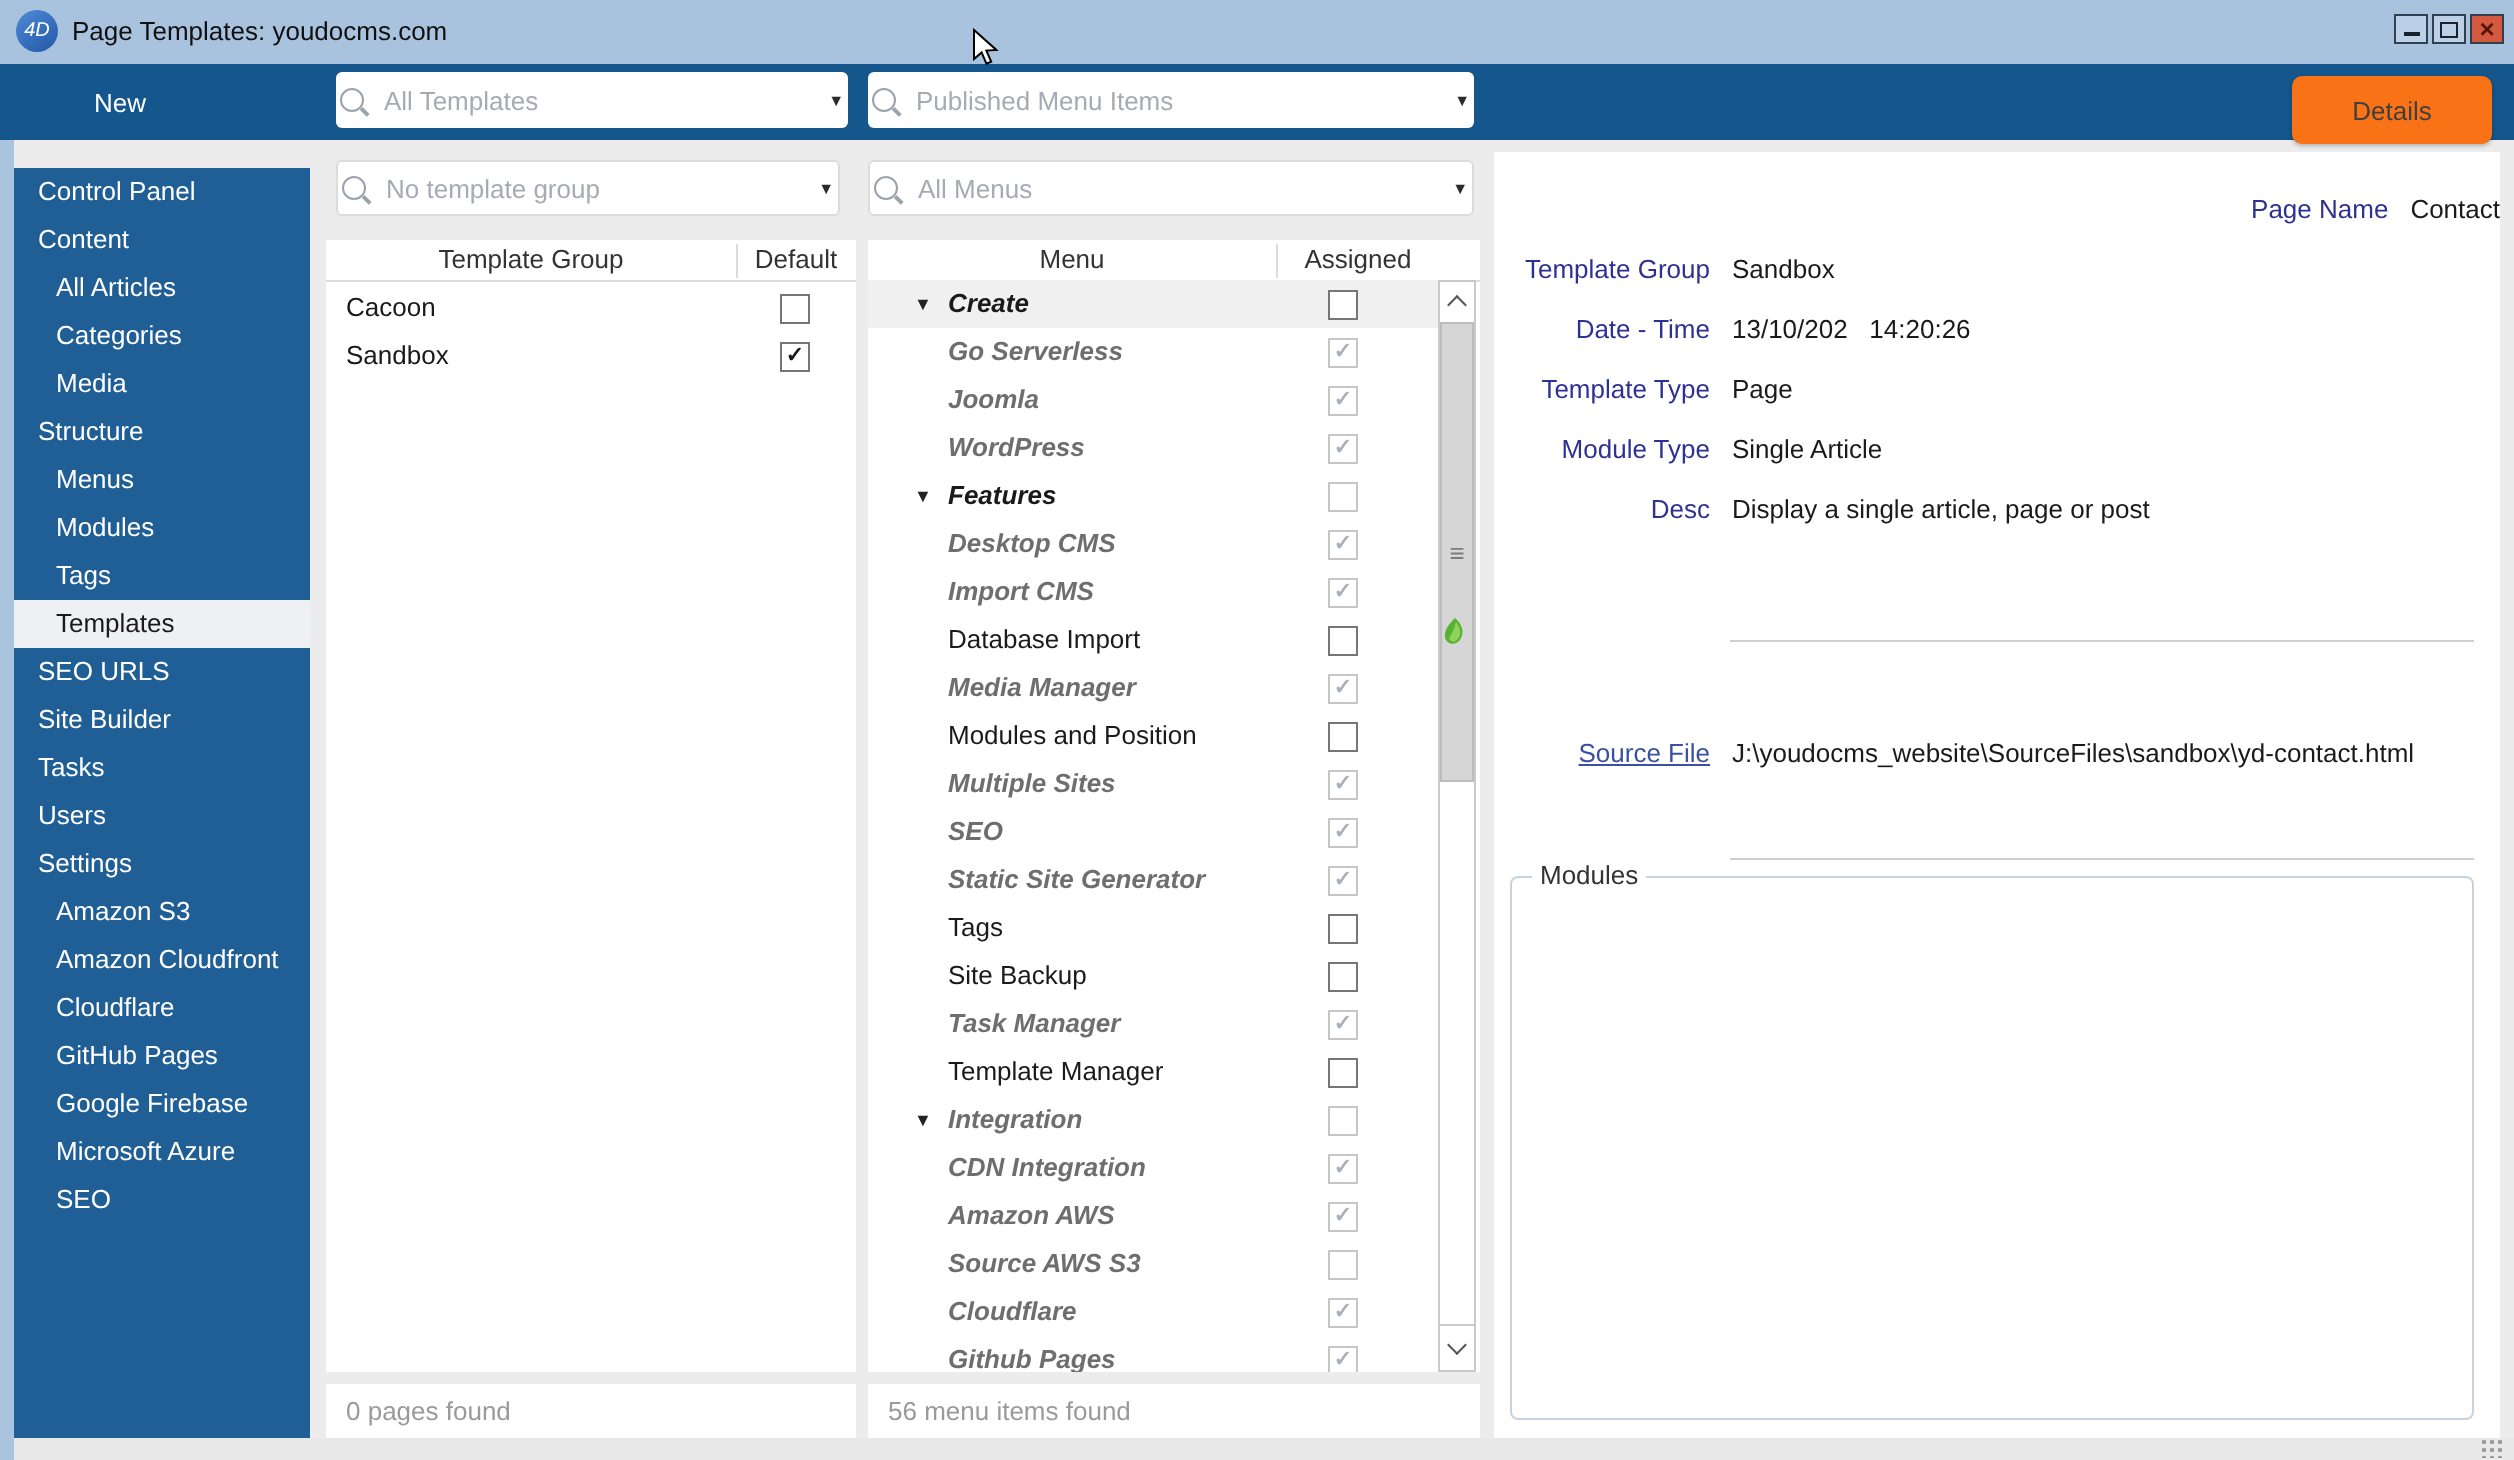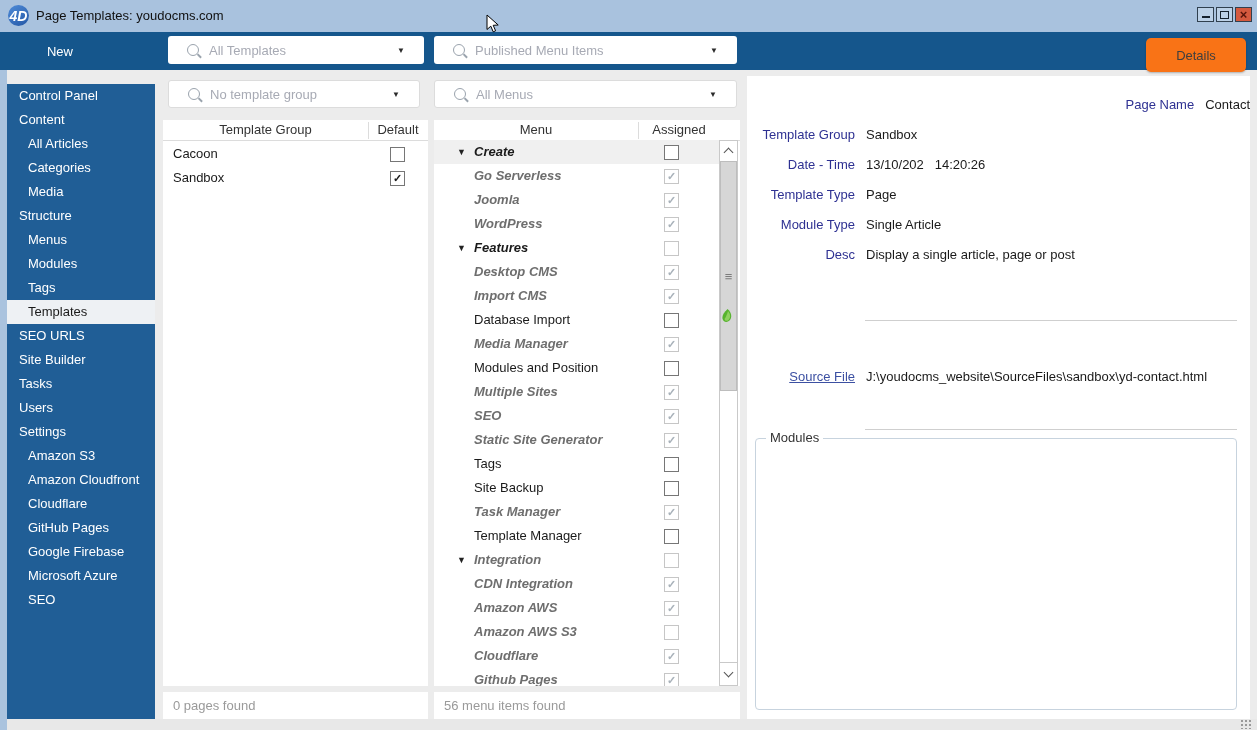--- a/index.html
+++ b/index.html
@@ -2,38 +2,38 @@
 <html><head>
 <meta charset="utf-8">
 <style>
   html,body{margin:0;padding:0;background:#8ea8c6;}
   .window{position:relative;width:1257px;height:730px;background:#ececec;overflow:hidden;
           font-family:"Liberation Sans",sans-serif;font-size:13px;color:#1a1a1a;}
 
   
   .titlebar{position:absolute;left:0;top:0;width:1257px;height:32px;background:#a9c2de;border-bottom:1px solid #93abc9;}
   .app-icon{position:absolute;left:8px;top:5px;width:21px;height:21px;border-radius:50%;
-            background:linear-gradient(145deg,#4e8bd8,#2457a5);color:#fff;font-style:italic;font-weight:bold;
-            font-size:14px;display:flex;align-items:center;justify-content:center;}
+            background:linear-gradient(145deg,#4e8bd8,#2457a5);color:#fff;font-style:italic;font-weight:normal;
+            font-size:10px;display:flex;align-items:center;justify-content:center;}
   .win-title{position:absolute;left:36px;top:0;line-height:31px;color:#101010;font-size:13px;}
   .winbtn{position:absolute;top:7px;width:17px;height:15px;border:1px solid #30404f;background:#bcd1e7;
           display:flex;align-items:center;justify-content:center;box-sizing:border-box;cursor:default;}
   .winbtn.min{left:1197px;}
   .winbtn.max{left:1216px;}
   .winbtn.close{left:1235px;background:#d4593e;}
   .glyph-min{width:8px;height:0;border-top:2px solid #16222e;margin-top:5px;}
   .glyph-max{width:7px;height:6px;border:1.6px solid #16222e;}
   .glyph-close{color:#55150b;font-weight:bold;font-size:13px;line-height:1;margin-top:-1px;}
 
   
   .toolbar{position:absolute;left:0;top:32px;width:1257px;height:38px;background:#15568c;}
   .new-btn{position:absolute;left:10px;top:32px;width:100px;height:38px;background:transparent;border:none;
            color:#fff;font-size:13px;font-family:inherit;cursor:pointer;}
   .search-dd{position:absolute;top:36px;height:28px;background:#fff;border-radius:3px;display:flex;
-             align-items:center;box-sizing:border-box;padding:0 19px;cursor:pointer;}
+             align-items:center;box-sizing:border-box;padding:0 2px;cursor:pointer;}
   .dd-templates{left:168px;width:256px;}
   .dd-published{left:434px;width:303px;}
   .dd-groupfilter{left:168px;top:80px;width:252px;border:1px solid #dcdcdc;}
   .dd-allmenus{left:434px;top:80px;width:303px;border:1px solid #dcdcdc;}
   .mag{width:10px;height:10px;border:1.5px solid #9aa3ad;border-radius:50%;position:relative;flex:none;margin-right:10px;}
   .mag::after{content:'';position:absolute;width:5px;height:1.5px;background:#9aa3ad;transform:rotate(45deg);right:-4px;bottom:-1px;}
   .ph{color:#a7aab4;flex:1;white-space:nowrap;overflow:hidden;}
   .caret{color:#2b2b2b;font-size:8px;flex:none;margin-left:6px;}
   .details-btn{position:absolute;left:1146px;top:38px;width:100px;height:34px;background:#f97316;border:none;
                border-radius:5px;font-size:13px;color:#3f3f3f;font-family:inherit;cursor:pointer;
@@ -315,21 +315,21 @@
           <div class="mark">✓</div>
         </div>
       </div>
       <div class="menu-row" style="top: 456px;">
         <div class="m-label asgn">Amazon AWS</div>
         <div class="cb checked disabled">
           <div class="mark">✓</div>
         </div>
       </div>
       <div class="menu-row" style="top: 480px;">
-        <div class="m-label asgn">Amazon AWS S3</div>
+        <div class="m-label asgn">Source AWS S3</div>
         <div class="cb disabled"></div>
       </div>
       <div class="menu-row" style="top: 504px;">
         <div class="m-label asgn">Cloudflare</div>
         <div class="cb checked disabled">
           <div class="mark">✓</div>
         </div>
       </div>
       <div class="menu-row" style="top: 528px;">
         <div class="m-label asgn">Github Pages</div>

